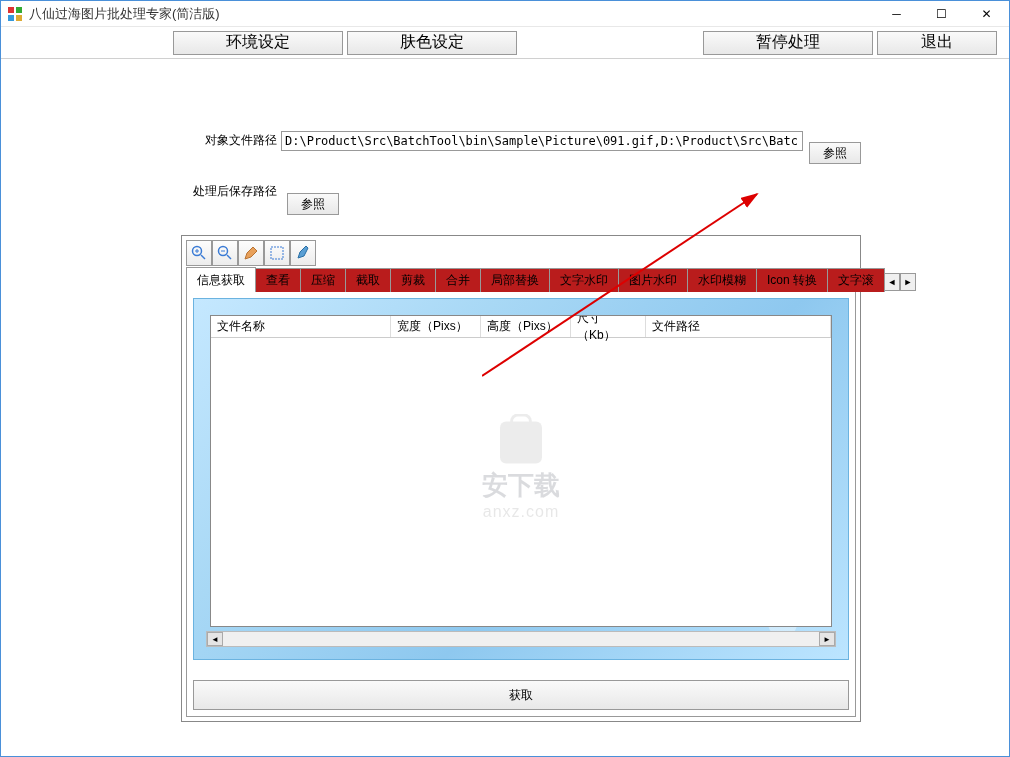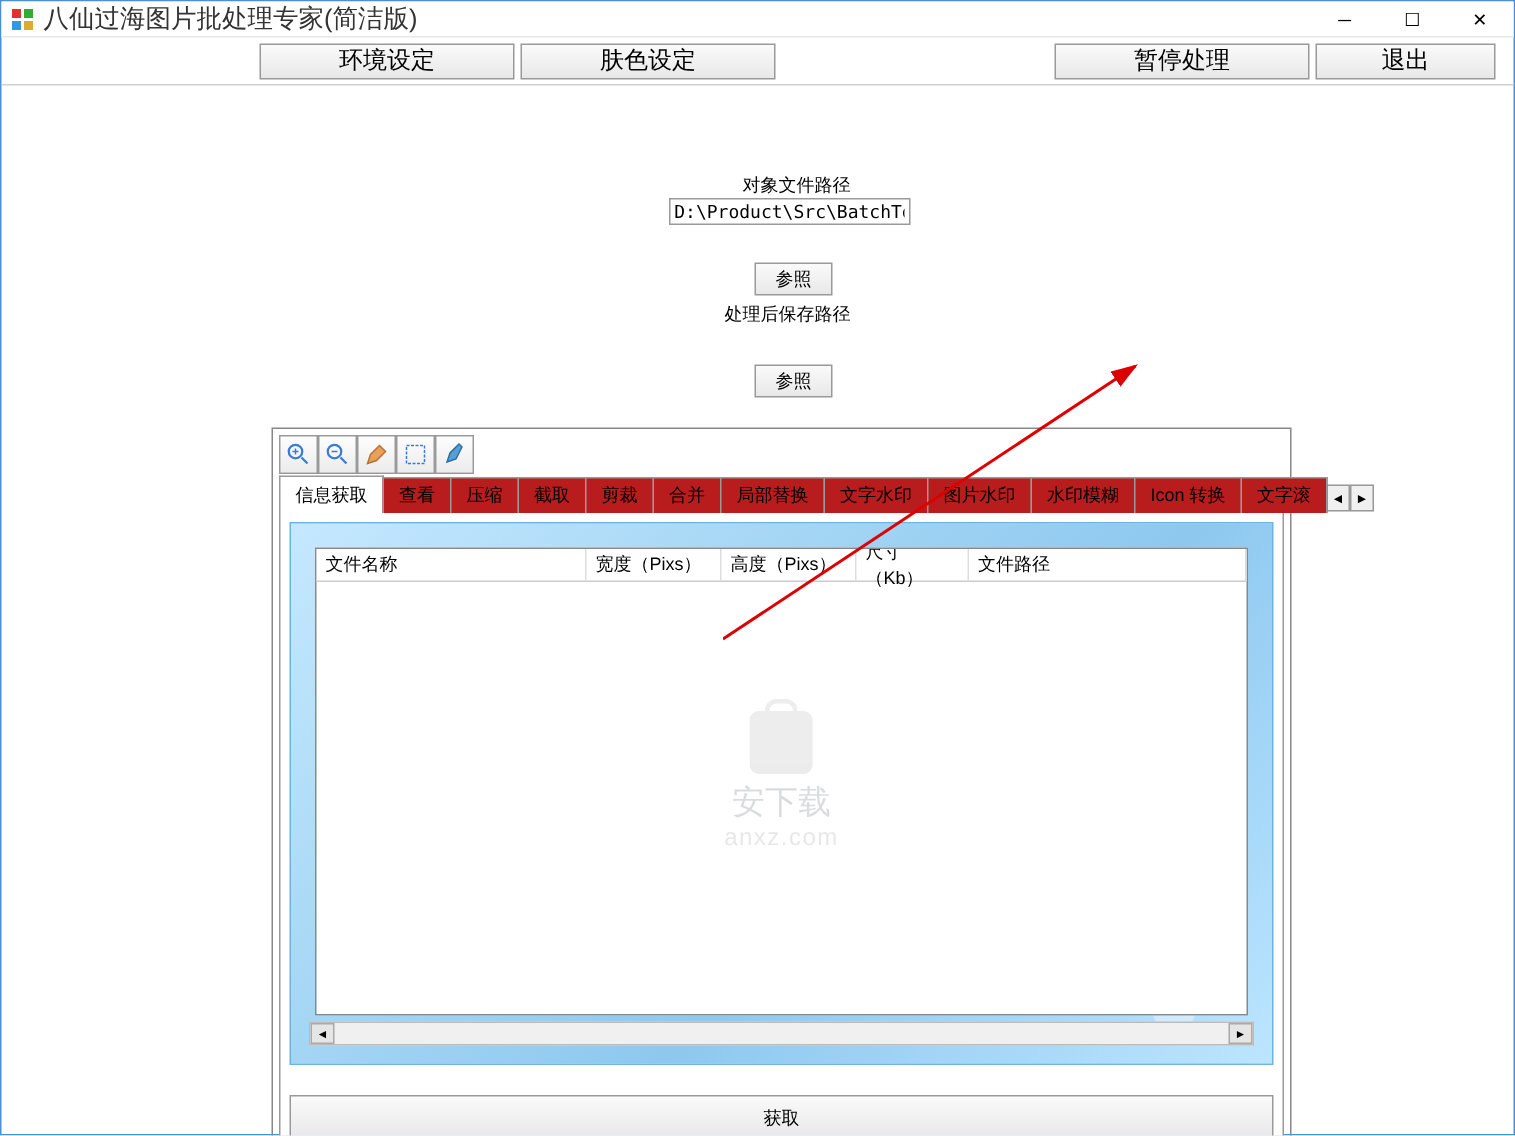--- a/index.html
+++ b/index.html
@@ -1,29 +1,29 @@
 <!DOCTYPE html>
 <html><head>
 <meta charset="utf-8">
 <style>
 * { box-sizing: border-box; margin: 0; padding: 0; }
 body { font-family: "Microsoft YaHei", SimSun, sans-serif; font-size: 12px; background: #fff; }
 .window { width: 1010px; height: 757px; border: 1px solid #4a90d9; margin: 0 auto; display: flex; flex-direction: column; background: #fff; }
 .titlebar { height: 26px; background: #fff; display: flex; align-items: center; border-bottom: 1px solid #e8e8e8; }
 .titlebar-icon { width: 16px; height: 16px; margin: 0 6px; display: inline-block; }
 .titlebar-icon svg { width: 16px; height: 16px; }
-.titlebar-text { flex: 1; font-size: 17px; color: #333; }
+.titlebar-text { flex: 1; font-size: 13px; color: #333; }
 .win-controls { display: flex; height: 100%; }
 .win-btn { width: 45px; height: 100%; display: flex; align-items: center; justify-content: center; cursor: pointer; font-size: 12px; }
 .topbar { height: 32px; display: flex; align-items: center; padding: 4px 12px; border-bottom: 1px solid #d0d0d0; gap: 4px; }
 .topbar-spacer { flex: 1; }
 .topbar-btn { width: 170px; height: 24px; border: 1px solid #999; background: linear-gradient(#fafafa,#e8e8e8); font-size: 16px; cursor: pointer; }
 .topbar-btn:first-of-type { margin-left: 160px; }
 .content { flex: 1; padding: 10px; display: flex; flex-direction: column; }
-.path-row { display: flex; align-items: center; margin-bottom: 4px; padding-left: 10px; flex-direction: column; }
+.path-row { display: flex; align-items: center; margin-bottom: 4px; padding-left: 10px; }
 .path-label { width: 86px; text-align: right; font-size: 12px; margin-right: 4px; }
 .path-input { flex: 1; height: 20px; border: 1px solid #999; font-family: "MS Gothic", monospace; font-size: 12px; padding: 1px 3px; background: #fff; }
 .browse-btn { width: 52px; height: 22px; margin-left: 6px; border: 1px solid #999; background: linear-gradient(#fafafa,#e8e8e8); font-size: 12px; cursor: pointer; margin-top: 25px; }
 .path-section { margin: 48px 0 10px 170px; width: 680px; }
 .tool-section { margin: 6px 0 0 170px; width: 680px; border: 1px solid #888; padding: 4px; position: relative; }
 .icon-toolbar { display: flex; gap: 0; margin-bottom: 4px; }
 .icon-btn { width: 26px; height: 26px; border: 1px solid #999; background: linear-gradient(#fdfdfd,#ececec); display: flex; align-items: center; justify-content: center; cursor: pointer; }
 .icon-btn svg { width: 16px; height: 16px; }
 .tabs { display: flex; border-bottom: 1px solid #999; height: 22px; align-items: flex-end; }
 .tab { padding: 3px 10px; border: 1px solid #999; border-bottom: none; margin-right: -1px; font-size: 12px; background: #b91c1c; cursor: pointer; position: relative; top: 1px; white-space: nowrap; }
@@ -37,21 +37,21 @@
 .table-header { display: flex; height: 22px; border-bottom: 1px solid #ccc; background: #fff; justify-content: center; }
 .th { border-right: 1px solid #ddd; padding: 3px 6px; font-size: 12px; display: flex; align-items: center; }
 .th:nth-child(1){width:180px}.th:nth-child(2){width:90px}.th:nth-child(3){width:90px}.th:nth-child(4){width:75px}.th:nth-child(5){flex:1}
 .hscroll { position: absolute; left: 12px; right: 12px; bottom: 12px; height: 16px; background: #f0f0f0; border: 1px solid #bbb; display: flex; align-items: center; }
 .hscroll-btn { width: 16px; height: 14px; background: #e5e5e5; border: 1px solid #aaa; font-size: 8px; display: flex; align-items: center; justify-content: center; cursor: pointer; }
 .hscroll-track { flex: 1; height: 100%; position: relative; }
 .acquire-btn { width: 100%; height: 30px; margin-top: 20px; border: 1px solid #999; background: linear-gradient(#fafafa,#e8e8e8); font-size: 12px; cursor: pointer; }
 .watermark { position: absolute; left: 50%; top: 50%; transform: translate(-50%,-50%); opacity: 0.15; pointer-events: none; text-align: center; }
 .watermark-bag { width: 42px; height: 42px; background: #888; border-radius: 6px; margin: 0 auto 4px; position: relative; }
 .watermark-bag::before { content:""; position:absolute; top:-8px; left:50%; transform:translateX(-50%); width:16px; height:10px; border:3px solid #888; border-bottom:none; border-radius:8px 8px 0 0; }
-.watermark-text { font-size: 22px; font-weight: normal; color: #0f172a; }
+.watermark-text { font-size: 26px; font-weight: bold; color: #0f172a; }
 .watermark-sub { font-size: 16px; color: #666; letter-spacing: 1px; }
 .red-arrow { position:absolute; pointer-events:none; z-index:50; }
 </style>
 </head>
 <body>
 
 <div class="window">
   <div class="titlebar">
     <span class="titlebar-icon">
       <svg viewBox="0 0 16 16">

